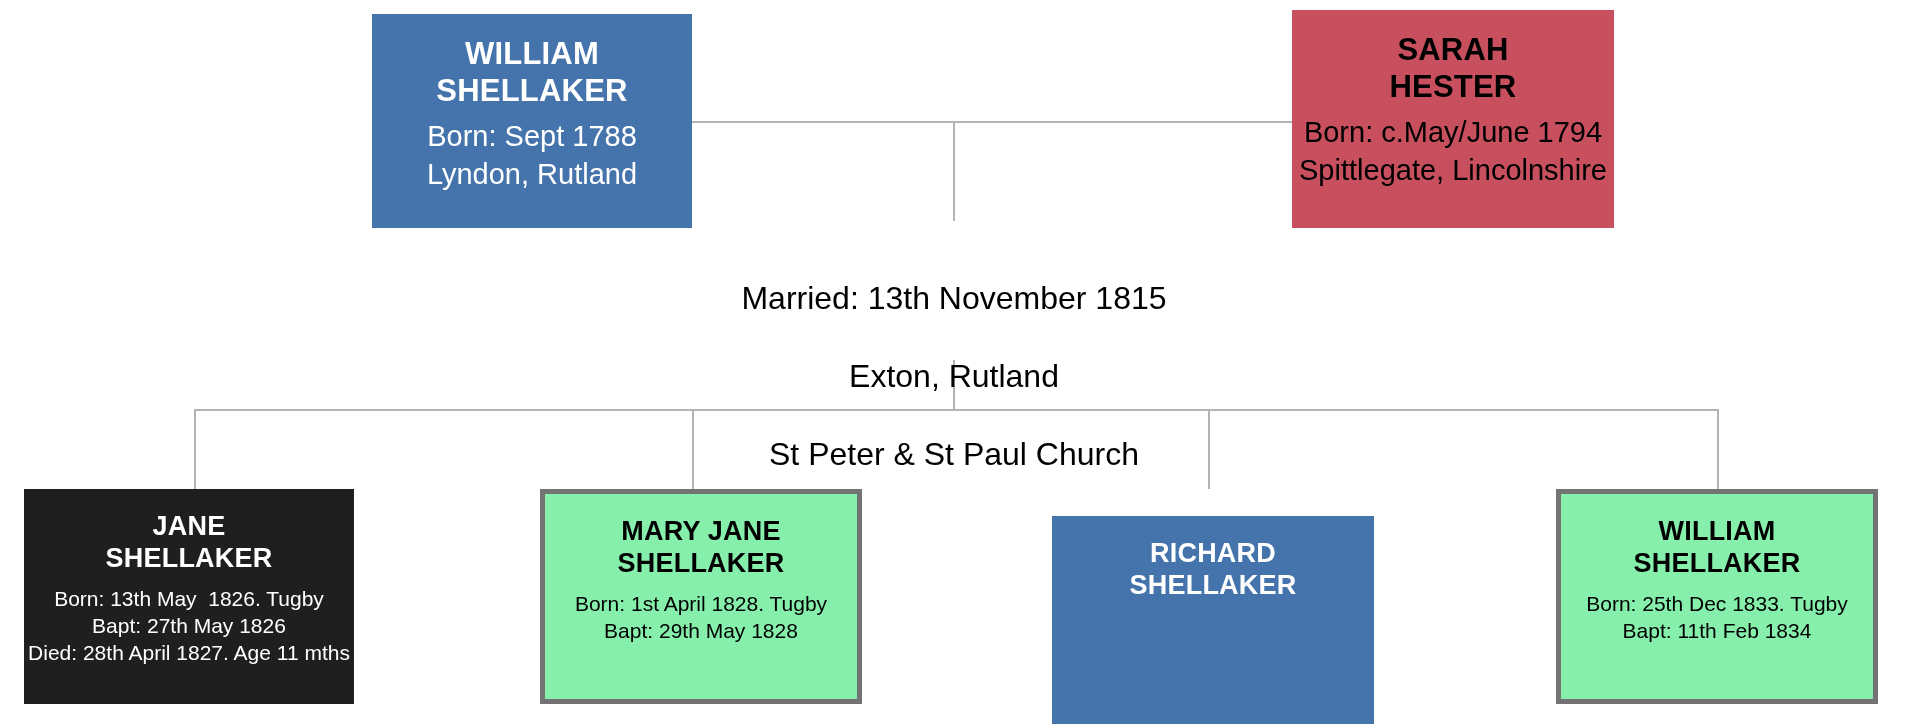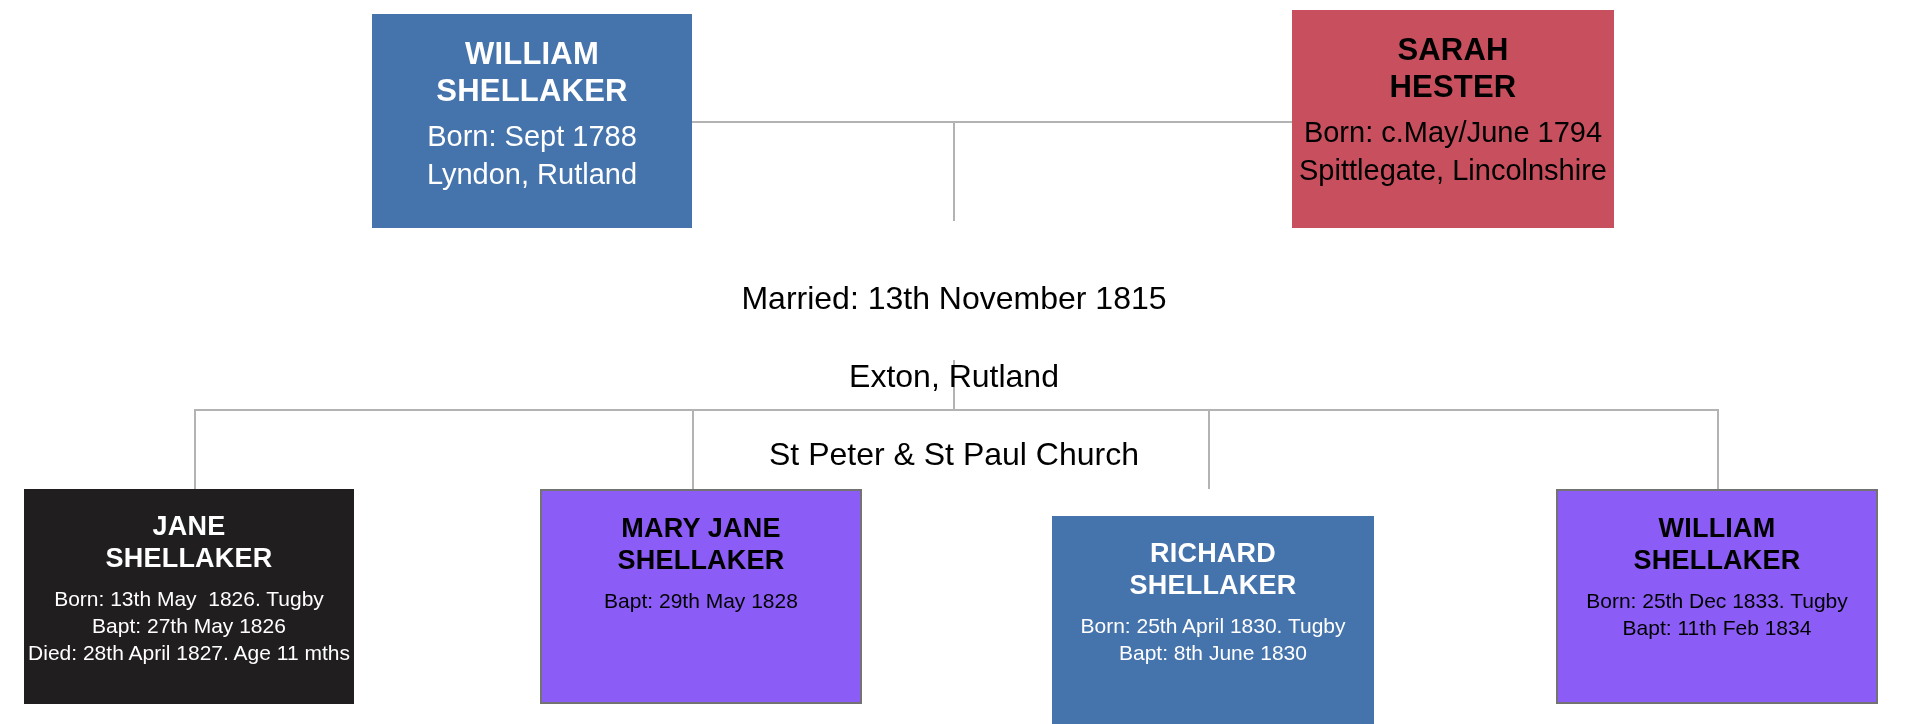--- a/index.html
+++ b/index.html
@@ -55,21 +55,21 @@
   .parent .details { font-size: 29px; margin-top: 9px; }
 
   
   .child .name     { font-size: 27px; }
   .child .details  { font-size: 21px; margin-top: 10px; }
 
   
   .theme-blue  { background: #4573ac; color: #ffffff; border: none; }
   .theme-red   { background: #c8505e; color: #000000; border: none; }
   .theme-black { background: #211e1f; color: #ffffff; border: none; }
-  .theme-white { background: #8b5cf6; color: #000000; border: 2px solid #737373; }
+  .theme-white { background: #86efac; color: #000000; border: 5px solid #737373; }
 
   
   #marriage-note {
     position: absolute;
     text-align: center;
     font-size: 32px;
     line-height: 1.22;
     color: #000000;
     white-space: pre-line;
   }
@@ -134,32 +134,29 @@
       <div>Died: 28th April 1827. Age 11 mths</div>
     </div>
   </div>
 
   <div class="person-box child theme-white" style="left:516px; top:489px; width:322px; height:215px;">
     <div class="name">
       <span>MARY JANE</span><br>
       <span>SHELLAKER</span>
     </div>
     <div class="details">
+      <div>Born: 1st April 1828. Tugby</div>
       <div>Bapt: 29th May 1828</div>
     </div>
   </div>
 
   <div class="person-box child theme-blue" style="left:1028px; top:516px; width:322px; height:215px;">
     <div class="name">
       <span>RICHARD</span><br>
       <span>SHELLAKER</span>
-    </div>
-    <div class="details">
-      <div>Born: 25th April 1830. Tugby</div>
-      <div>Bapt: 8th June 1830</div>
     </div>
   </div>
 
   <div class="person-box child theme-white" style="left:1532px; top:489px; width:322px; height:215px;">
     <div class="name">
       <span>WILLIAM</span><br>
       <span>SHELLAKER</span>
     </div>
     <div class="details">
       <div>Born: 25th Dec 1833. Tugby</div>

